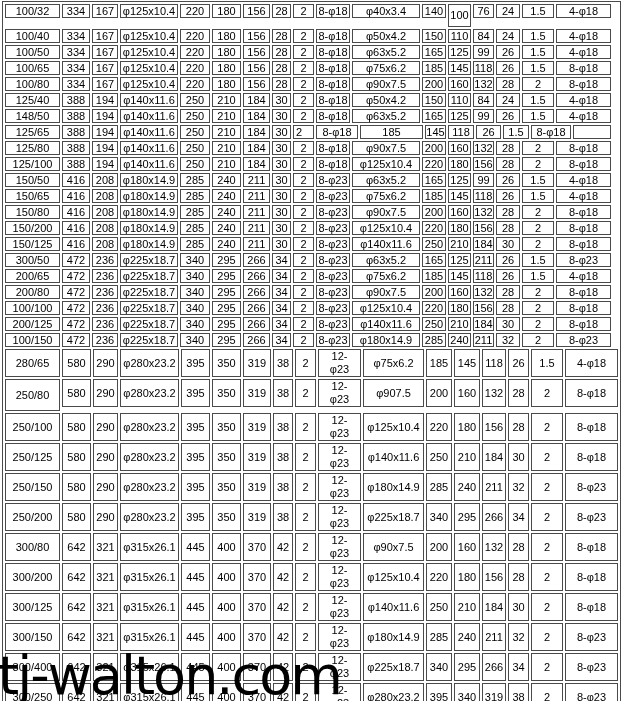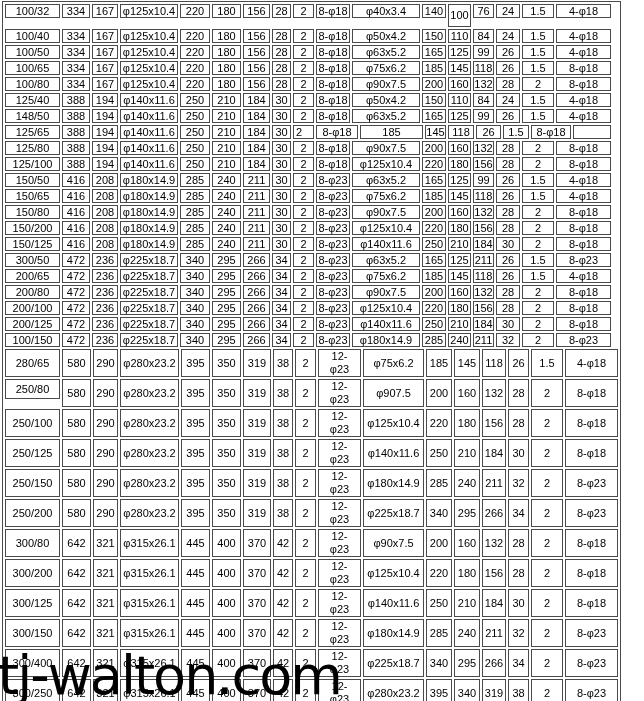--- a/index.html
+++ b/index.html
@@ -403,21 +403,21 @@
         <div class="tcell" style="width: 34px; height: 14px;">8-φ23</div>
         <div class="tcell" style="width: 68px; height: 14px;">φ90x7.5</div>
         <div class="tcell" style="width: 24px; height: 14px;">200</div>
         <div class="tcell" style="width: 23px; height: 14px;">160</div>
         <div class="tcell" style="width: 21px; height: 14px;">132</div>
         <div class="tcell" style="width: 24px; height: 14px;">28</div>
         <div class="tcell" style="width: 32px; height: 14px;">2</div>
         <div class="tcell" style="width: 55px; height: 14px;">8-φ18</div>
       </div>
       <div class="trow">
-        <div class="tcell" style="width: 55px; height: 14px;">200/100</div>
+        <div class="tcell" style="width: 55px; height: 14px;">100/100</div>
         <div class="tcell" style="width: 28px; height: 14px;">472</div>
         <div class="tcell" style="width: 26px; height: 14px;">236</div>
         <div class="tcell" style="width: 58px; height: 14px;">φ225x18.7</div>
         <div class="tcell" style="width: 30px; height: 14px;">340</div>
         <div class="tcell" style="width: 29px; height: 14px;">295</div>
         <div class="tcell" style="width: 27px; height: 14px;">266</div>
         <div class="tcell" style="width: 19px; height: 14px;">34</div>
         <div class="tcell" style="width: 21px; height: 14px;">2</div>
         <div class="tcell" style="width: 34px; height: 14px;">8-φ23</div>
         <div class="tcell" style="width: 68px; height: 14px;">φ125x10.4</div>
@@ -480,21 +480,21 @@
 φ23</div>
         <div class="tcell" style="width: 61px; height: 28px;">φ75x6.2</div>
         <div class="tcell" style="width: 26px; height: 28px;">185</div>
         <div class="tcell" style="width: 26px; height: 28px;">145</div>
         <div class="tcell" style="width: 24px; height: 28px;">118</div>
         <div class="tcell" style="width: 21px; height: 28px;">26</div>
         <div class="tcell" style="width: 32px; height: 28px;">1.5</div>
         <div class="tcell" style="width: 53px; height: 28px;">4-φ18</div>
       </div>
       <div class="trow">
-        <div class="tcell" style="width: 55px; height: 20px;">250/80</div>
+        <div class="tcell" style="width: 55px; height: 32px;">250/80</div>
         <div class="tcell" style="width: 29px; height: 28px;">580</div>
         <div class="tcell" style="width: 25px; height: 28px;">290</div>
         <div class="tcell" style="width: 59px; height: 28px;">φ280x23.2</div>
         <div class="tcell" style="width: 29px; height: 28px;">395</div>
         <div class="tcell" style="width: 29px; height: 28px;">350</div>
         <div class="tcell" style="width: 28px; height: 28px;">319</div>
         <div class="tcell" style="width: 20px; height: 28px;">38</div>
         <div class="tcell" style="width: 21px; height: 28px;">2</div>
         <div class="tcell" style="width: 43px; height: 28px;">12-
 φ23</div>

